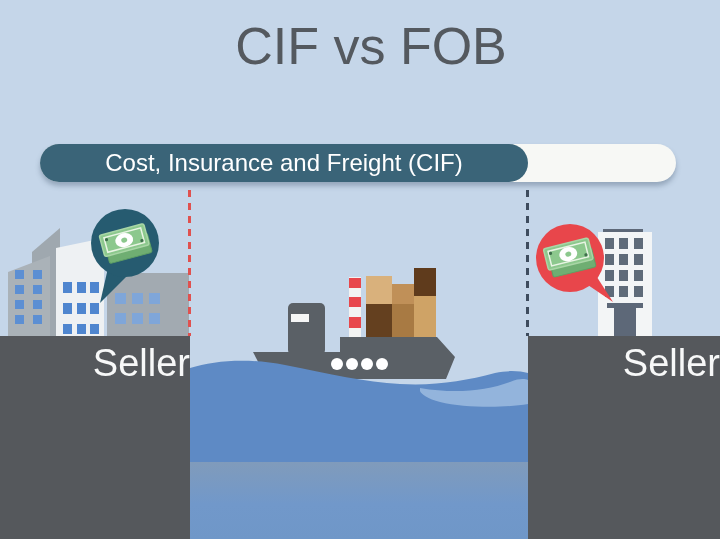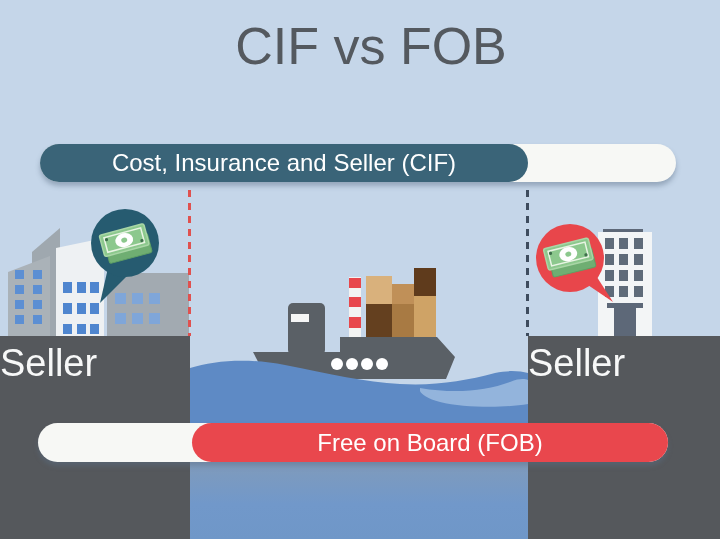--- a/index.html
+++ b/index.html
@@ -25,21 +25,21 @@
     color:#ffffff;font-size:24px;text-align:center;
   }
   .fill-cif{left:0;width:488px;background:#3a6478;line-height:38px;}
   .fill-fob{left:154px;width:476px;background:#e9474d;line-height:39px;}
   
   .dash{width:3px;top:190px;height:146px;}
   .dash-red{left:188px;background:repeating-linear-gradient(180deg,#e0514f 0 7px,rgba(0,0,0,0) 7px 13px);}
   .dash-navy{left:526px;background:repeating-linear-gradient(180deg,#3e4c5e 0 7px,rgba(0,0,0,0) 7px 13px);}
   
   .block{top:336px;height:203px;background:#55585c;color:#f7f8f8;
-         font-size:38px;text-align:left;}
+         font-size:38px;text-align:right;}
   .block-seller{left:0;width:190px;}
   .block-buyer{left:528px;width:192px;}
   .block .lbl{margin-top:6px;}
 </style>
 </head>
 <body>
 
 <div class="stage">
 
   <div class="abs title">CIF vs FOB</div>
@@ -175,20 +175,17 @@
     <div class="lbl">Seller</div>
   </div>
   <div class="abs block block-buyer">
     <div class="lbl">Seller</div>
   </div>
 
   <div class="abs dash dash-red"></div>
   <div class="abs dash dash-navy"></div>
 
   <div class="abs pill pill-cif">
-    <div class="pill-fill fill-cif">Cost, Insurance and Seller (CIF)</div>
+    <div class="pill-fill fill-cif">Cost, Insurance and Freight (CIF)</div>
   </div>
 
-  <div class="abs pill pill-fob">
-    <div class="pill-fill fill-fob">Free on Board (FOB)</div>
-  </div>
 
 </div>
 
 </body></html>

